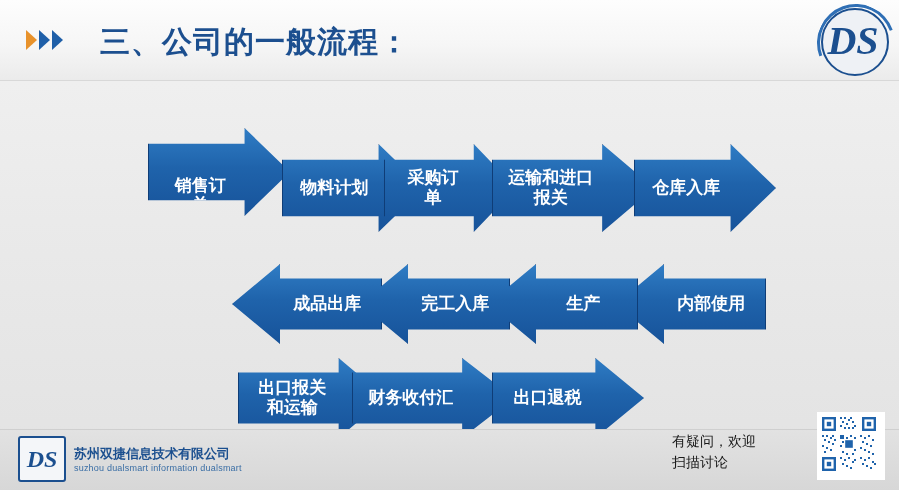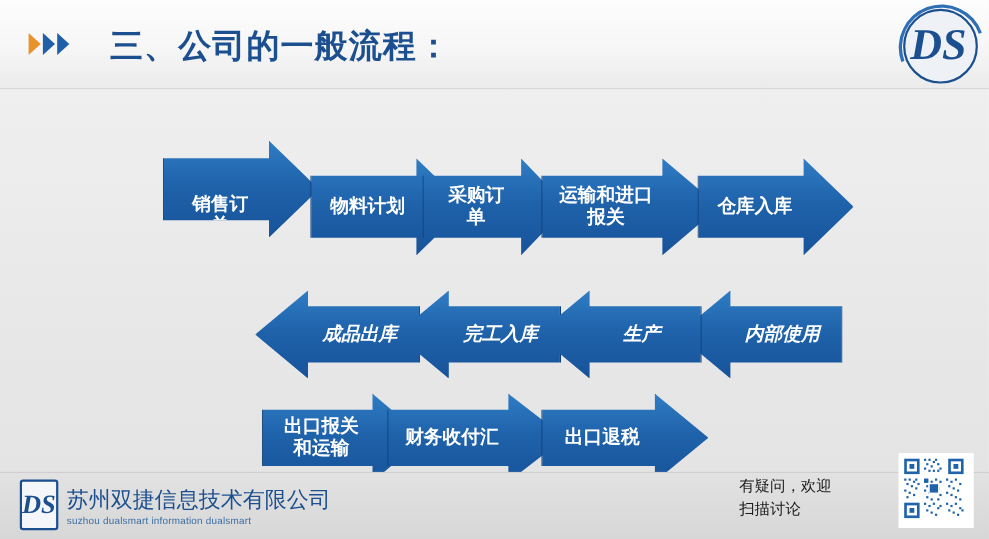--- a/index.html
+++ b/index.html
@@ -72,40 +72,40 @@
   }
   .arrow.right{
     clip-path:polygon(0 18%,68% 18%,68% 0,100% 50%,68% 100%,68% 82%,0 82%);
     justify-content:flex-start;
   }
   .arrow.right .lbl{padding-left:10px;padding-right:34%;}
   .arrow.left{
     clip-path:polygon(100% 18%,32% 18%,32% 0,0 50%,32% 100%,32% 82%,100% 82%);
     justify-content:flex-end;
   }
-  .arrow.left .lbl{padding-right:10px;padding-left:34%;font-style:italic;}
+  .arrow.left .lbl{padding-right:10px;padding-left:34%;}
   
   .footer-bar{
     position:absolute;left:0;bottom:0;width:899px;height:60px;
     background:linear-gradient(180deg,#e2e2e2 0%,#d7d7d7 100%);
     border-top:1px solid #cfcfcf;
   }
   .footer-logo{
     position:absolute;left:18px;bottom:8px;width:230px;height:46px;
     display:flex;align-items:center;gap:8px;
   }
   .footer-logo .mark{
     width:44px;height:42px;border:2px solid #1b4f8f;border-radius:3px;
     display:flex;align-items:center;justify-content:center;
     font-family:"Liberation Serif","DejaVu Serif",serif;
     font-size:24px;font-weight:bold;font-style:italic;color:#1b4f8f;
     background:#f4f6f9;
   }
   .footer-logo .txt .cn{
-    font-size:20px;font-weight:normal;color:#1b4f8f;white-space:nowrap;
+    font-size:13px;font-weight:bold;color:#1b4f8f;white-space:nowrap;
   }
   .footer-logo .txt .en{
     font-size:9px;color:#3a6ea5;white-space:nowrap;letter-spacing:.2px;
   }
   .footer-note{
     position:absolute;left:672px;bottom:18px;
     font-size:14px;color:#1a1a1a;line-height:1.45;white-space:pre-line;
   }
   .qr{
     position:absolute;right:14px;bottom:10px;width:62px;height:62px;

